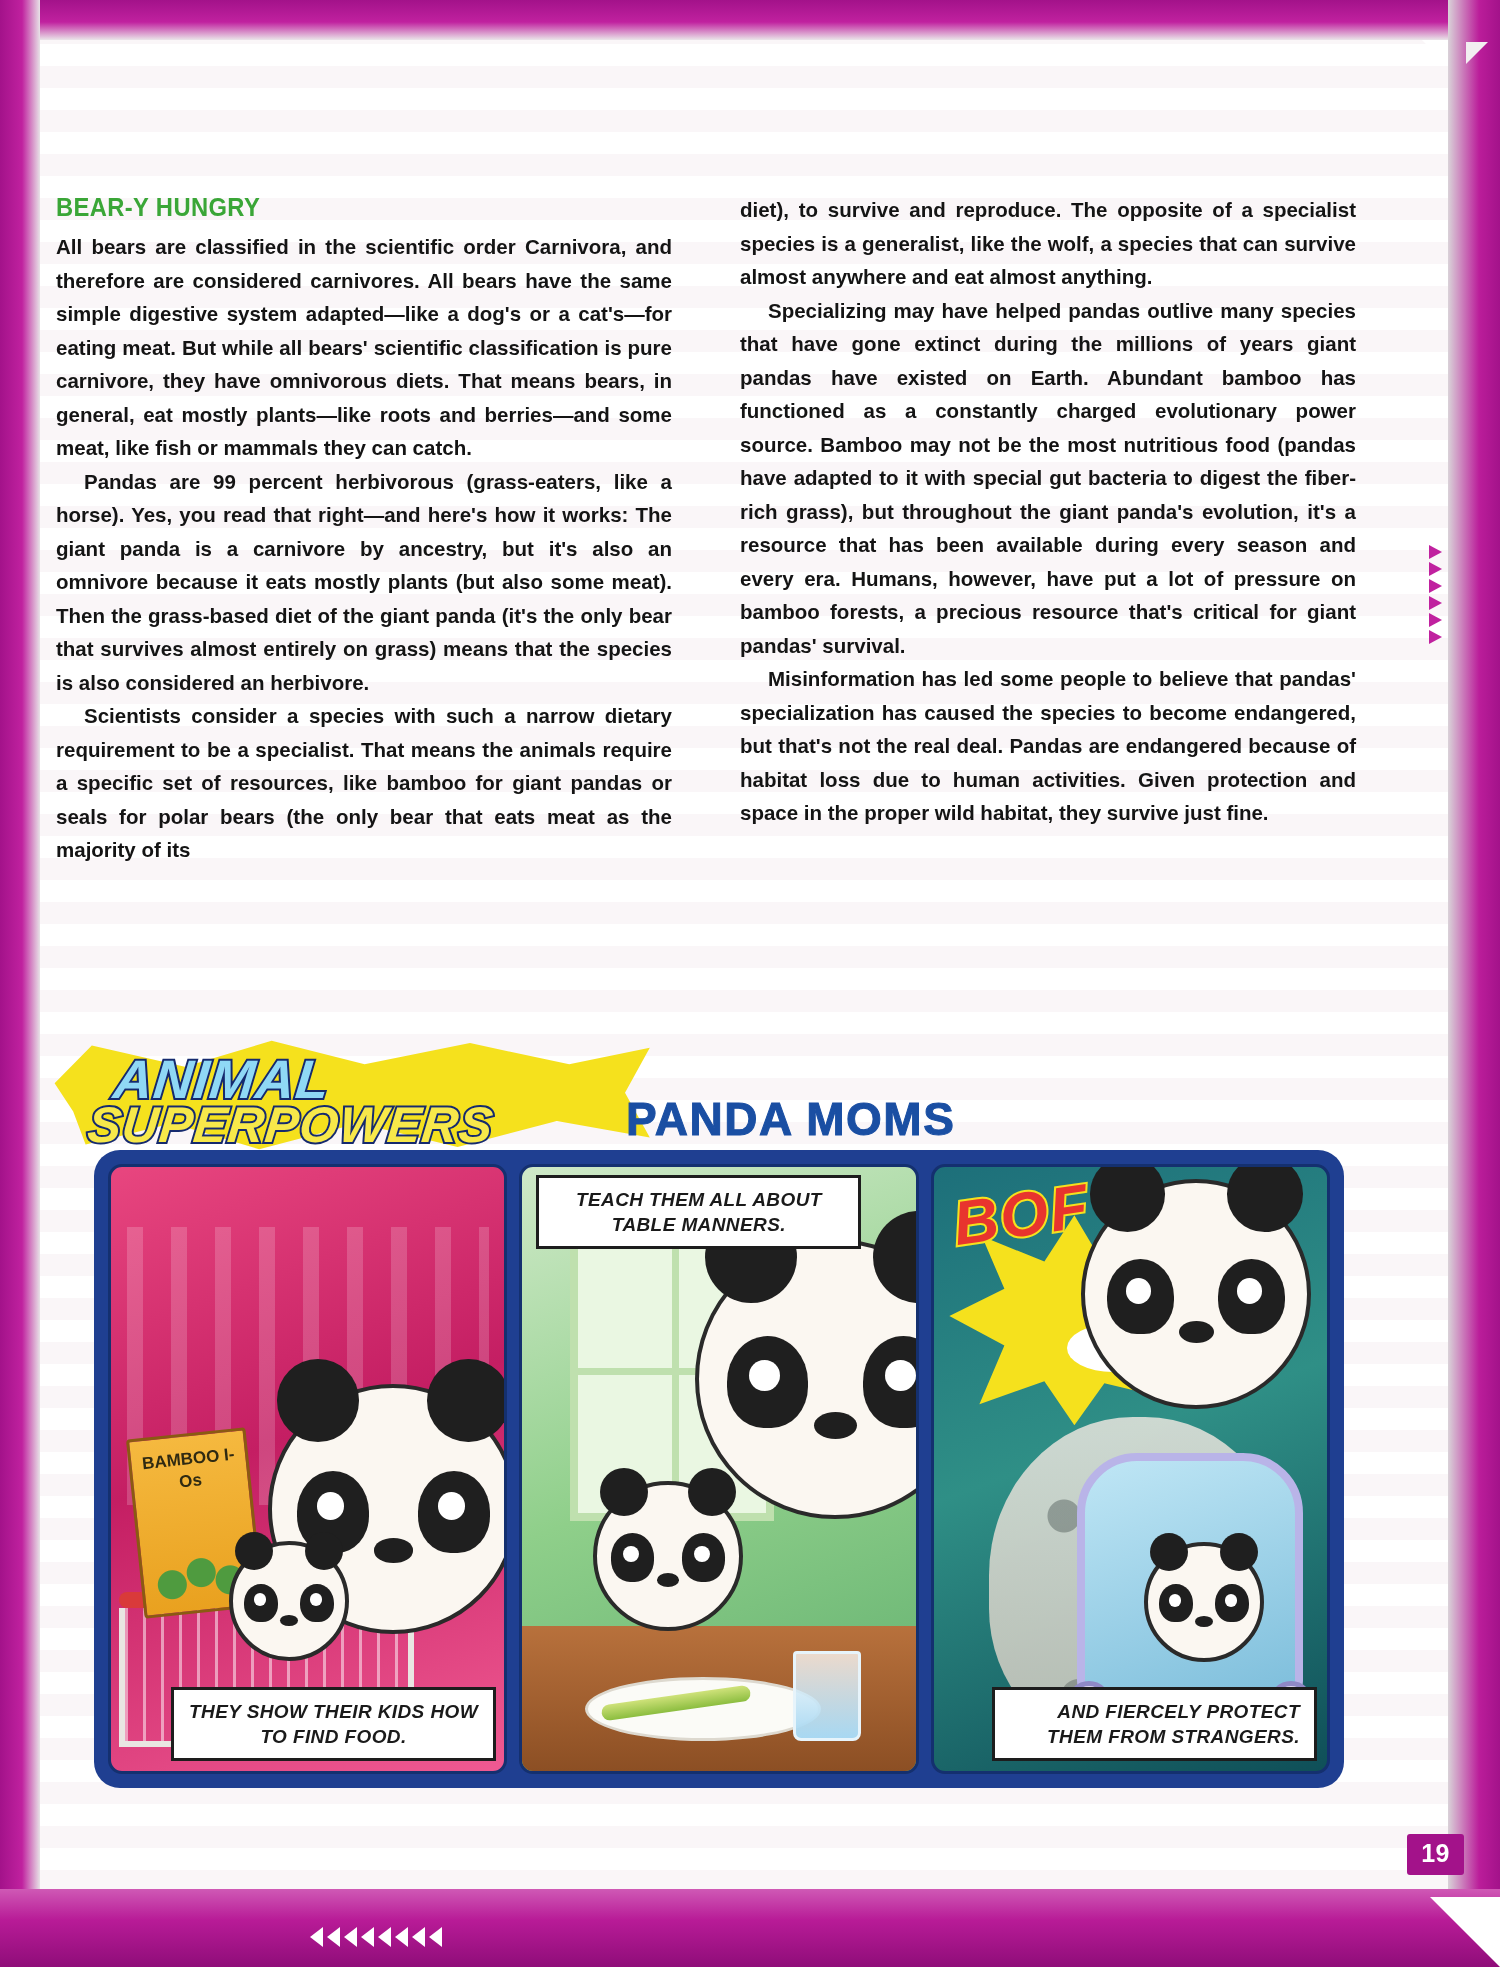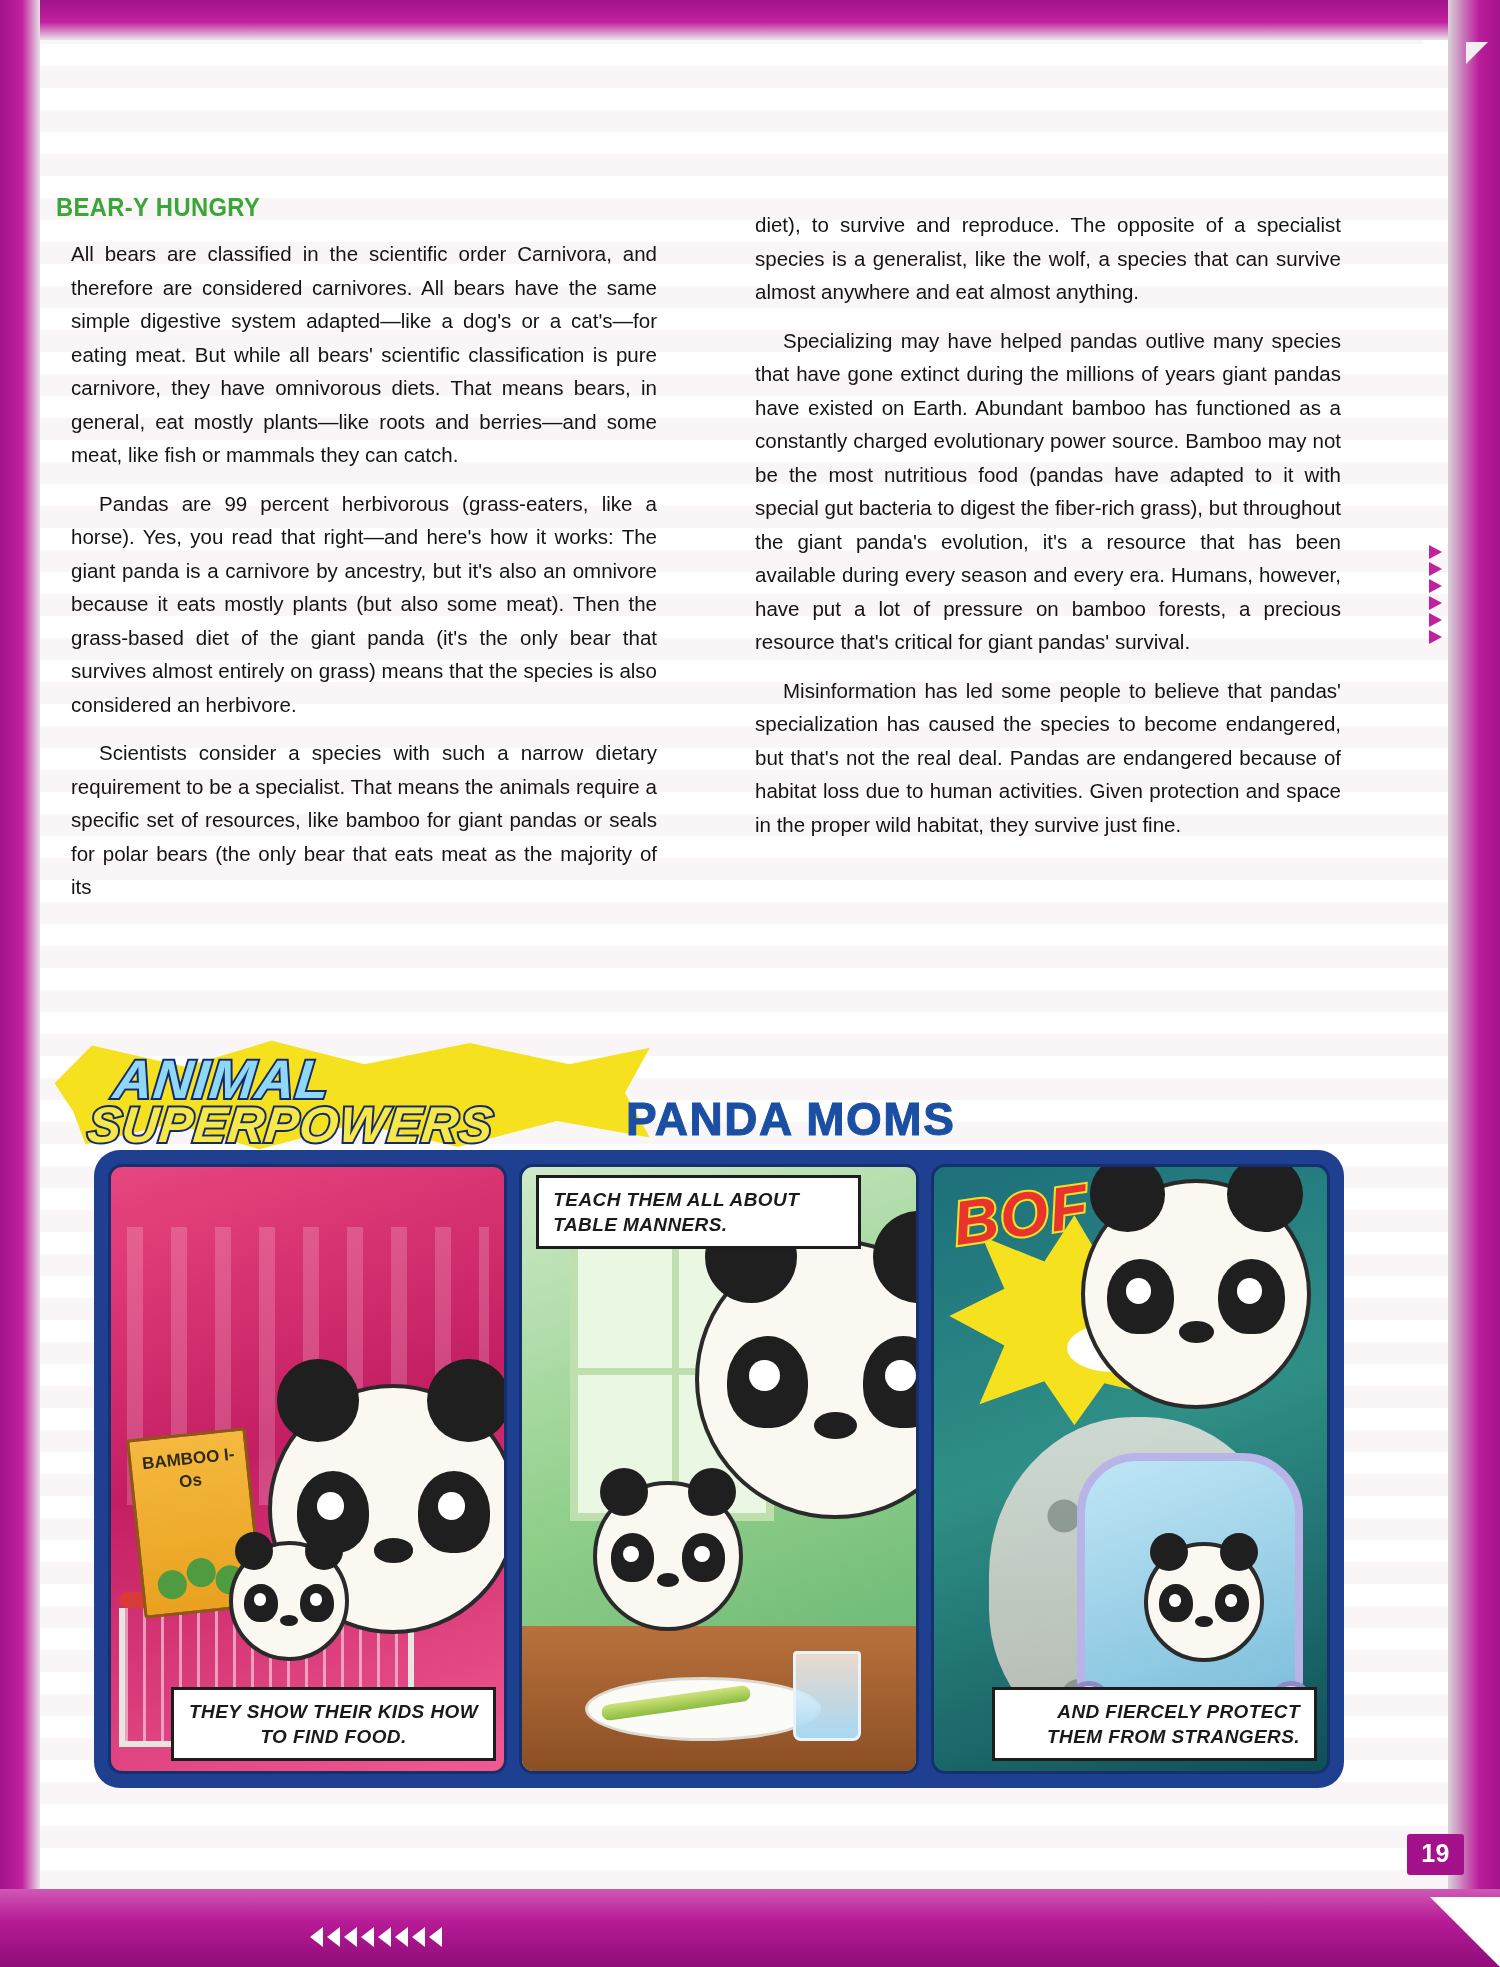--- a/index.html
+++ b/index.html
@@ -101,26 +101,27 @@
     color:#3aa637;
     font-weight:bold;
     font-size:25px;
     letter-spacing:.4px;
     font-stretch:condensed;
     margin:0 0 8px 0;
     transform:scaleX(.95);
     transform-origin:left;
   }
   .body-p {
-    margin:15px;
+    margin:0;
     font-size:20.5px;
     line-height:33.5px;
     color:#141414;
     text-align:justify;
     hyphens:none;
+    font-weight:bold;
   }
   .body-p + .body-p { text-indent:28px; }
   .col.right .body-p:first-child { text-indent:0; }
 
   
   .comic-wrap {
     position:absolute;
     left:36px; top:1030px;
     width:1320px; height:820px;
   }
@@ -184,21 +185,21 @@
     gap:12px;
   }
   .panel {
     position:relative;
     flex:1;
     border-radius:14px;
     overflow:hidden;
     border:3px solid #14306f;
   }
   .p1 { background:linear-gradient(160deg,#e8467f 0%, #c41e63 45%, #f05a92 100%); }
-  .p2 { background:linear-gradient(160deg,#cfe9c8 0%, #8fcf8a 50%, #5fae6e 100%); }
+  .p2 { background:linear-gradient(160deg,#cfe9c8 0%, #8fcf8a 50%, #5fae6e 100%);text-align:center; }
   .p3 { background:linear-gradient(160deg,#1d6f7a 0%, #2f8f86 45%, #0f4f58 100%); }
 
   
   .shelf {
     position:absolute; left:4%; top:10%;
     width:92%; height:46%;
     background:repeating-linear-gradient(90deg, rgba(255,255,255,.18) 0 16px, rgba(255,255,255,0) 16px 44px);
   }
   .window {
     position:absolute; left:12%; top:8%;

